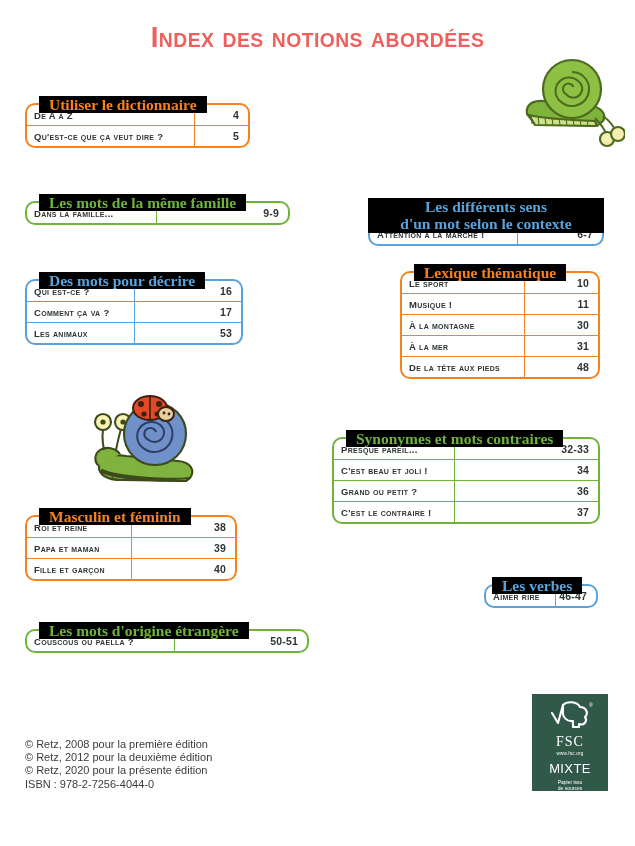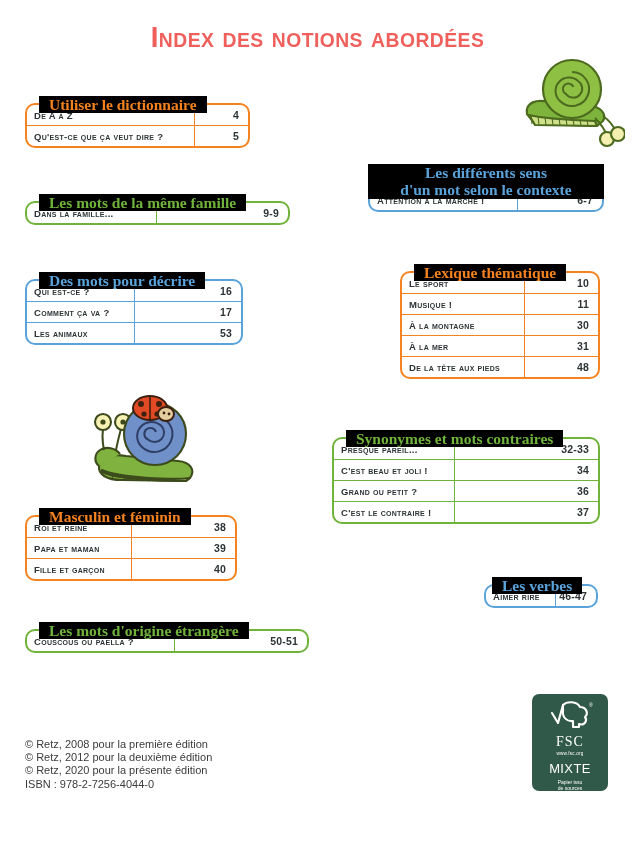--- a/index.html
+++ b/index.html
@@ -110,21 +110,20 @@
   .copyright div{white-space:nowrap;}
 
   
   .fsc{
     position:absolute;left:532px;top:694px;
     width:76px;height:97px;
     background:#31594a;
     color:#ffffff;
     text-align:center;
     font-family:"Liberation Sans",sans-serif;
-    border-radius:7px;
   }
   .fsc .tree{margin-top:5px;}
   .fsc .fsc-word{
     font-family:"Liberation Serif",serif;
     font-size:14px;letter-spacing:1px;margin-top:1px;
   }
   .fsc .url{font-size:4.6px;letter-spacing:0.2px;margin-top:1px;}
   .fsc .mixte{font-size:13px;margin-top:5px;letter-spacing:0.4px;}
   .fsc .desc{font-size:5px;line-height:6.4px;margin-top:3px;}
   .fsc .code{font-size:5.6px;margin-top:5px;letter-spacing:0.2px;}
@@ -200,21 +199,21 @@
         <div class="row">
           <div class="label" style="width:160px">Qu'est-ce que ça veut dire ?</div>
           <div class="sep"></div>
           <div class="page-no">5</div>
         </div>
       </div>
     </div>
   </div>
 
   <div class="box c-blue" style="left:368px;top:164px;width:236px;">
-    <div class="box-title two-line" style="margin-left:0;width:216px;">
+    <div class="box-title two-line" style="margin-left:0;width:216px;margin-top:34px;">
       <span>Les différents sens</span><br>
       <span>d'un mot selon le contexte</span>
     </div>
     <div class="frame">
       <div class="rows">
         <div class="row">
           <div class="label" style="width:140px">Attention à la marche !</div>
           <div class="sep"></div>
           <div class="page-no">6-7</div>
         </div>

